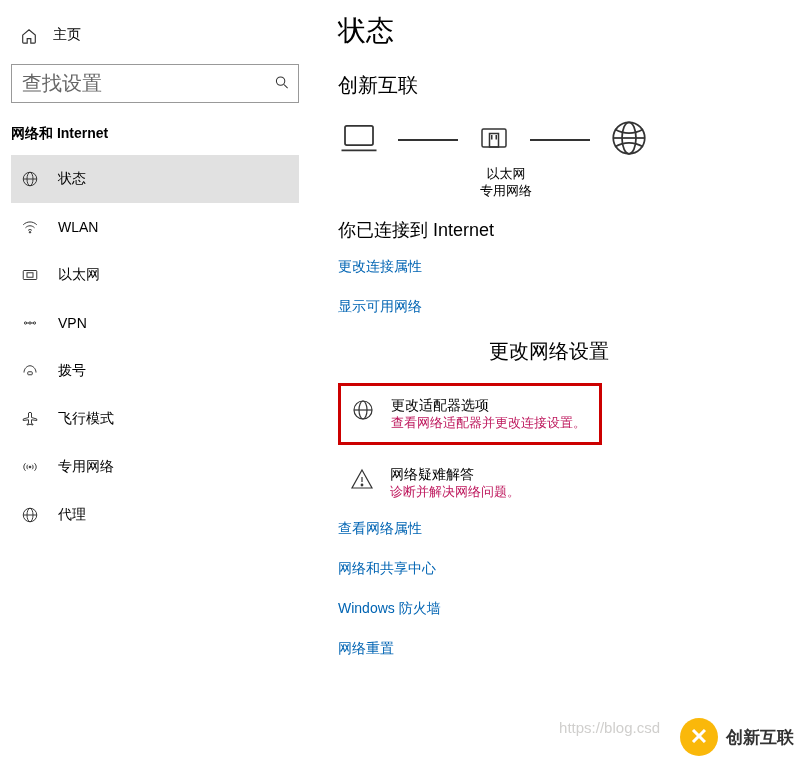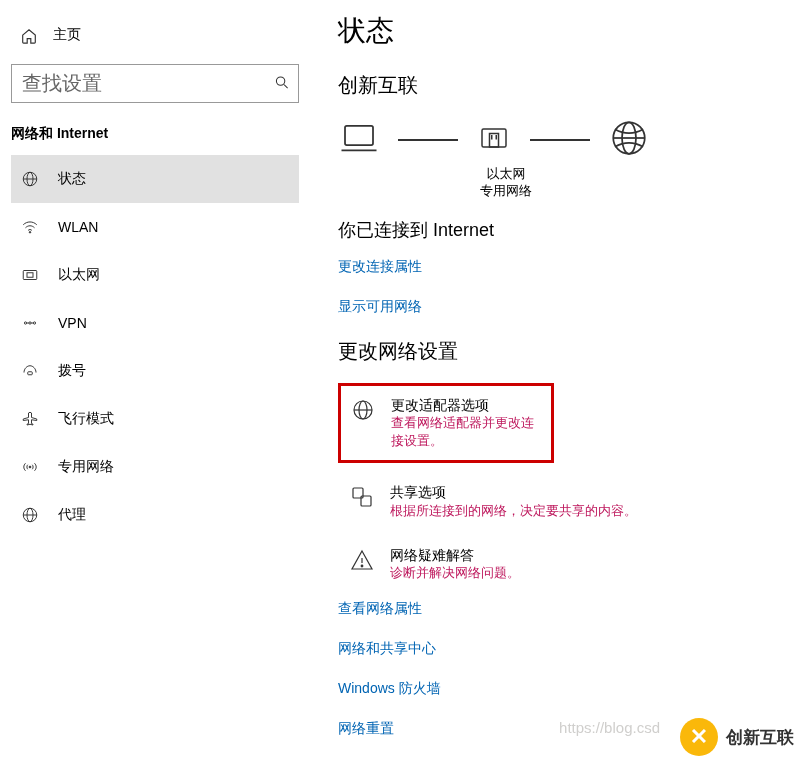--- a/index.html
+++ b/index.html
@@ -108,33 +108,34 @@
       font-size: 14px;
       cursor: pointer;
       margin-bottom: 22px;
       display: block;
     }
     .change-title {
       font-size: 20px;
       font-weight: 500;
       margin-bottom: 18px;
       margin-top: 8px;
+      text-align: center;
     }
     .setting-row {
       display: flex;
       align-items: flex-start;
       gap: 16px;
       padding: 3px 5px 3px 12px;
       cursor: pointer;
     }
     .setting-row.highlighted {
       border: 3px solid #cc0000;
       padding: 10px 5px 10px 10px;
       margin-bottom: 12px;
-      width: 216px;
+      width: 264px;
     }
     .setting-row:not(.highlighted) {
       padding: 8px 5px 8px 12px;
       margin-bottom: 10px;
     }
     .setting-icon { width: 24px; height: 24px; margin-top: 2px; display:flex; align-items:center; justify-content:center; }
     .setting-text .t { font-size: 14px; line-height: 1.3; }
     .setting-text .d { font-size: 13px; color: #be185d; line-height: 1.4; }
     .watermark {
       position: absolute;
@@ -328,32 +329,20 @@
           <ellipse cx="12" cy="12" rx="4" ry="9"></ellipse>
           <line x1="3" y1="12" x2="21" y2="12"></line>
         </svg>
     </span>
     <div class="setting-text">
       <div class="t">更改适配器选项</div>
       <div class="d">查看网络适配器并更改连接设置。</div>
     </div>
   </div>
 
-  <div class="setting-row">
-    <span class="setting-icon">
-      <svg width="24" height="24" viewBox="0 0 24 24" fill="none" stroke="#333" stroke-width="1.2">
-          <rect x="3" y="3" width="10" height="10" rx="1"></rect>
-          <rect x="11" y="11" width="10" height="10" rx="1"></rect>
-        </svg>
-    </span>
-    <div class="setting-text">
-      <div class="t">共享选项</div>
-      <div class="d">根据所连接到的网络，决定要共享的内容。</div>
-    </div>
-  </div>
 
   <div class="setting-row">
     <span class="setting-icon">
       <svg width="24" height="24" viewBox="0 0 24 24" fill="none" stroke="#333" stroke-width="1.2">
           <path d="M12 3l10 18H2L12 3z"></path>
           <line x1="12" y1="10" x2="12" y2="15"></line>
           <circle cx="12" cy="18" r="0.8" fill="#333"></circle>
         </svg>
     </span>
     <div class="setting-text">

